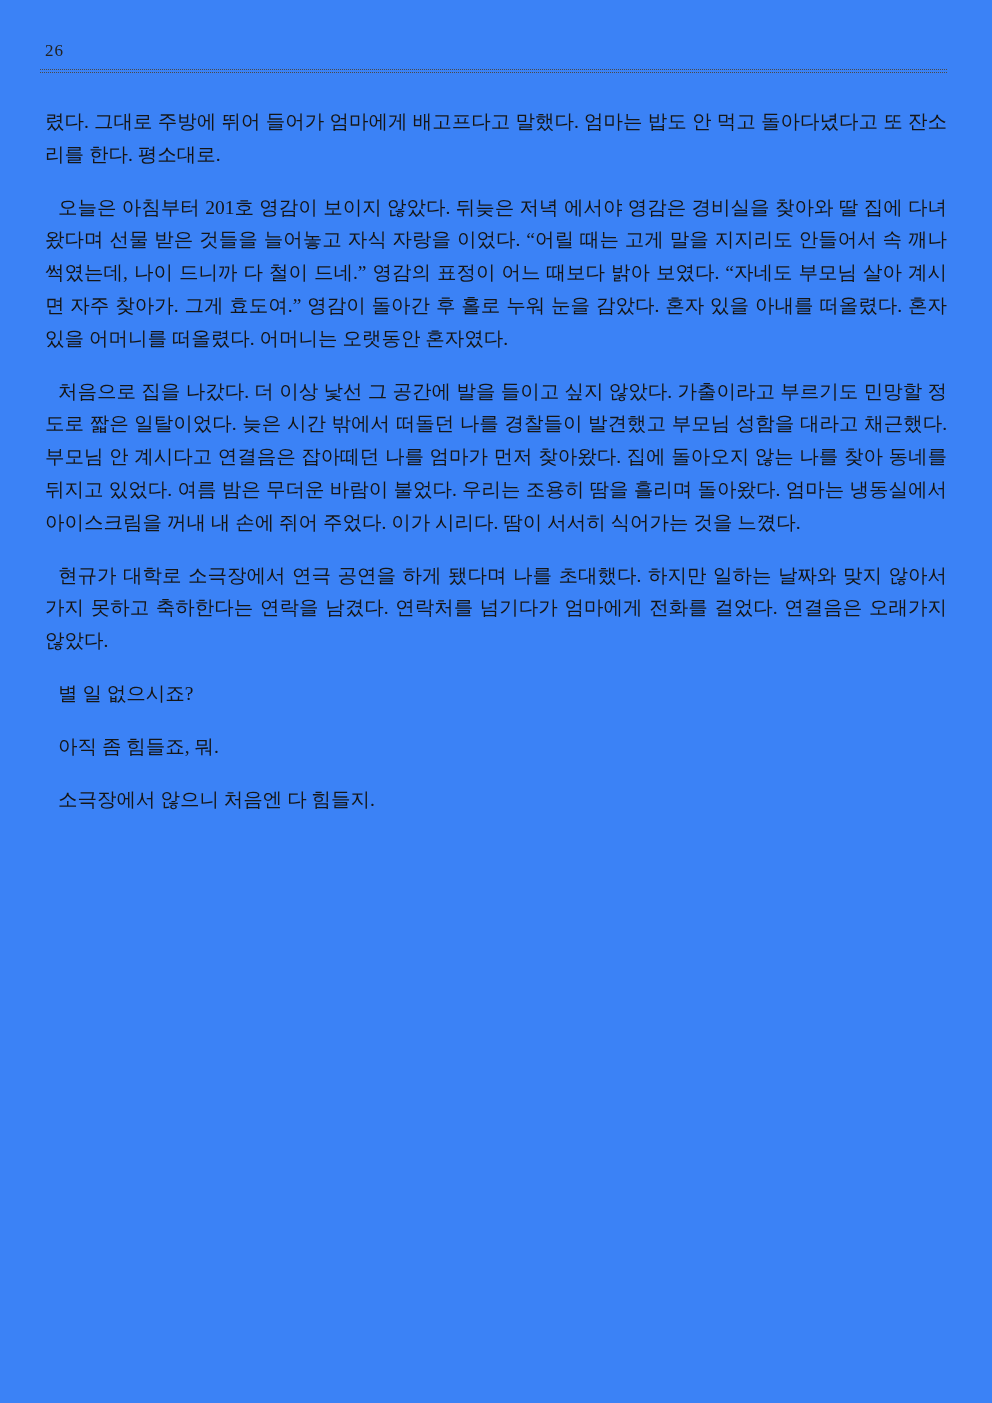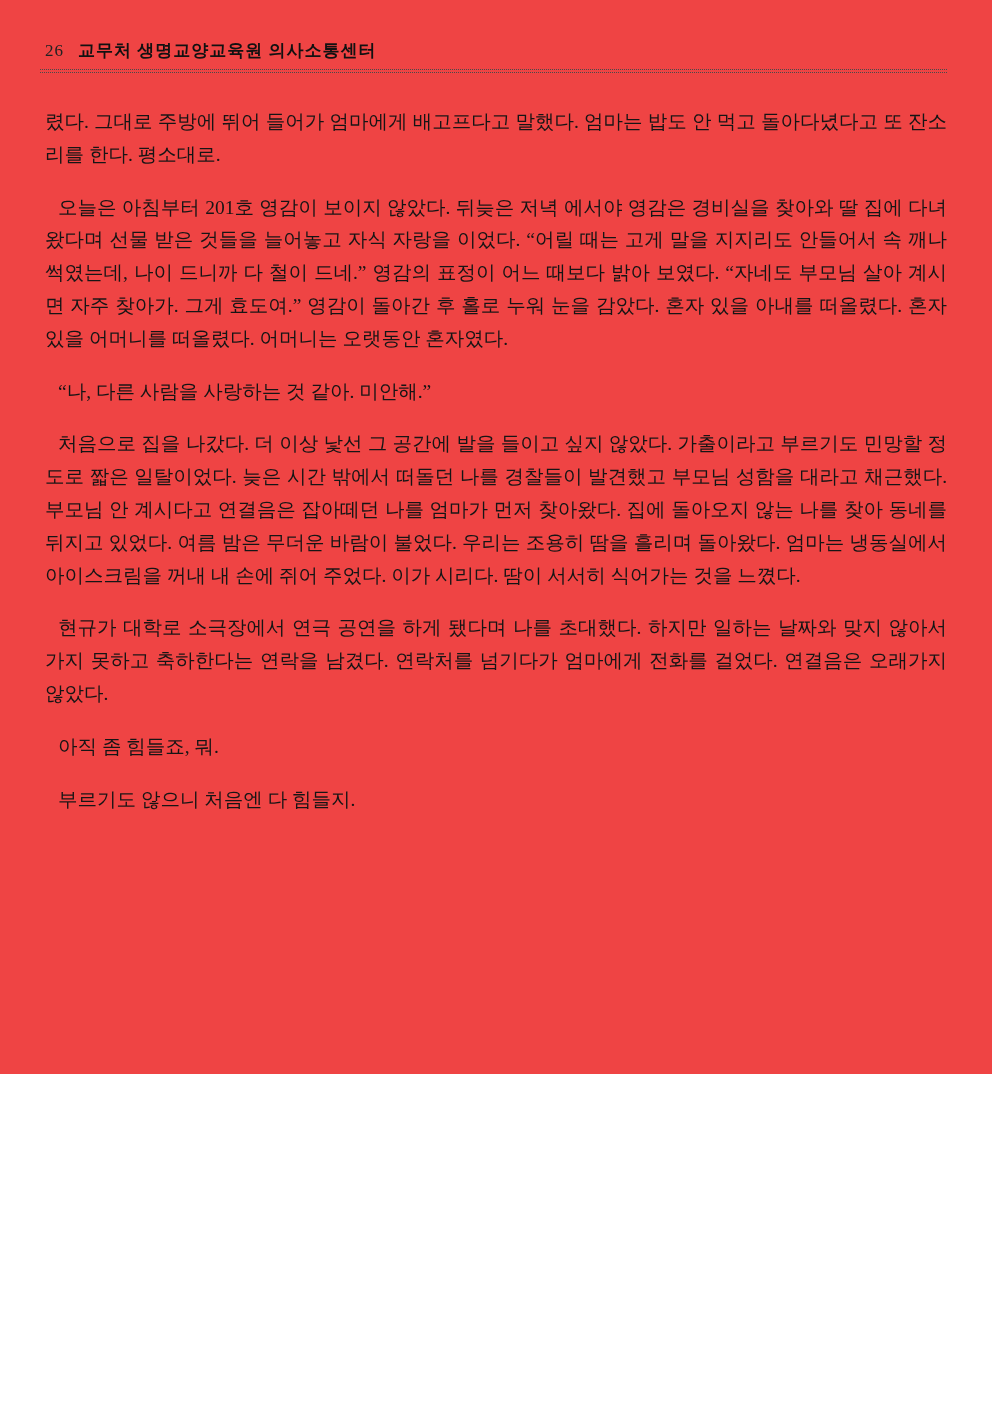--- a/index.html
+++ b/index.html
@@ -10,22 +10,22 @@
   body {
     width: 992px;
     height: 1403px;
     position: relative;
     font-family: "Liberation Serif", "DejaVu Serif", serif;
     color: #111111;
     overflow: hidden;
   }
   .page {
     width: 992px;
-    height: 1074px;
-    background: #ef4444;
+    height: 1403px;
+    background: #3b82f6;
     box-sizing: border-box;
     text-decoration: underline;
   }
   .page-header {
     position: absolute;
     top: 40px;
     left: 45px;
     right: 45px;
     display: flex;
     align-items: baseline;
@@ -76,28 +76,27 @@
     margin-top: 20px;
   }
 </style>
 </head>
 <body>
 
 <div class="page">
 
   <div class="page-header">
     <span class="page-number">26</span>
-    <span class="header-title">교무처 생명교양교육원 의사소통센터</span>
   </div>
 
   <div class="header-divider"></div>
 
   <div class="body-text">
       <p class="para">렸다. 그대로 주방에 뛰어 들어가 엄마에게 배고프다고 말했다. 엄마는 밥도 안 먹고 돌아다녔다고 또 잔소리를 한다. 평소대로.</p>
       <p class="para indent">오늘은 아침부터 201호 영감이 보이지 않았다. 뒤늦은 저녁 에서야 영감은 경비실을 찾아와 딸 집에 다녀왔다며 선물 받은 것들을 늘어놓고 자식 자랑을 이었다. “어릴 때는 고게 말을 지지리도 안들어서 속 깨나 썩였는데, 나이 드니까 다 철이 드네.” 영감의 표정이 어느 때보다 밝아 보였다. “자네도 부모님 살아 계시면 자주 찾아가. 그게 효도여.” 영감이 돌아간 후 홀로 누워 눈을 감았다. 혼자 있을 아내를 떠올렸다. 혼자 있을 어머니를 떠올렸다. 어머니는 오랫동안 혼자였다.</p>
-      <p class="para indent">“나, 다른 사람을 사랑하는 것 같아. 미안해.”</p>
       <p class="para indent">처음으로 집을 나갔다. 더 이상 낯선 그 공간에 발을 들이고 싶지 않았다. 가출이라고 부르기도 민망할 정도로 짧은 일탈이었다. 늦은 시간 밖에서 떠돌던 나를 경찰들이 발견했고 부모님 성함을 대라고 채근했다. 부모님 안 계시다고 연결음은 잡아떼던 나를 엄마가 먼저 찾아왔다. 집에 돌아오지 않는 나를 찾아 동네를 뒤지고 있었다. 여름 밤은 무더운 바람이 불었다. 우리는 조용히 땀을 흘리며 돌아왔다. 엄마는 냉동실에서 아이스크림을 꺼내 내 손에 쥐어 주었다. 이가 시리다. 땀이 서서히 식어가는 것을 느꼈다.</p>
       <p class="para indent">현규가 대학로 소극장에서 연극 공연을 하게 됐다며 나를 초대했다. 하지만 일하는 날짜와 맞지 않아서 가지 못하고 축하한다는 연락을 남겼다. 연락처를 넘기다가 엄마에게 전화를 걸었다. 연결음은 오래가지 않았다.</p>
+      <p class="para indent">별 일 없으시죠?</p>
       <p class="para indent">아직 좀 힘들죠, 뭐.</p>
-      <p class="para indent">부르기도 않으니 처음엔 다 힘들지.</p>
+      <p class="para indent">소극장에서 않으니 처음엔 다 힘들지.</p>
     </div>
 
 </div>
 
 </body></html>

